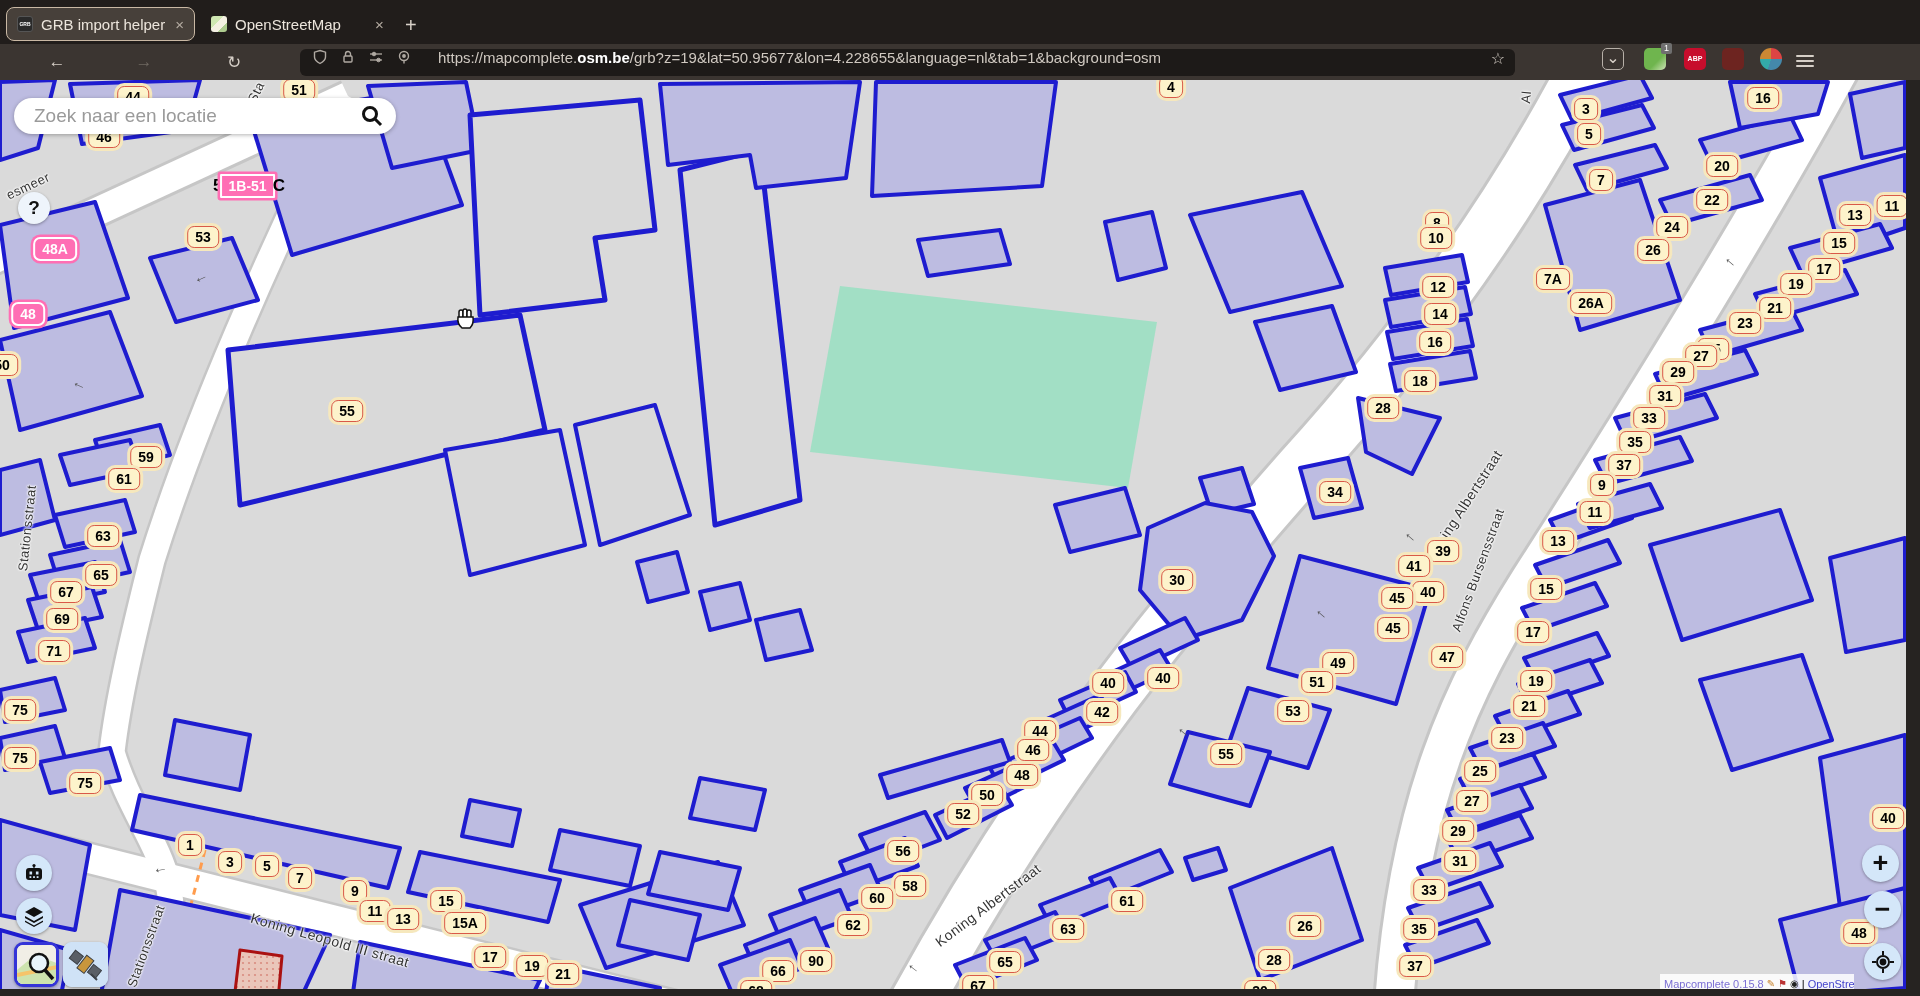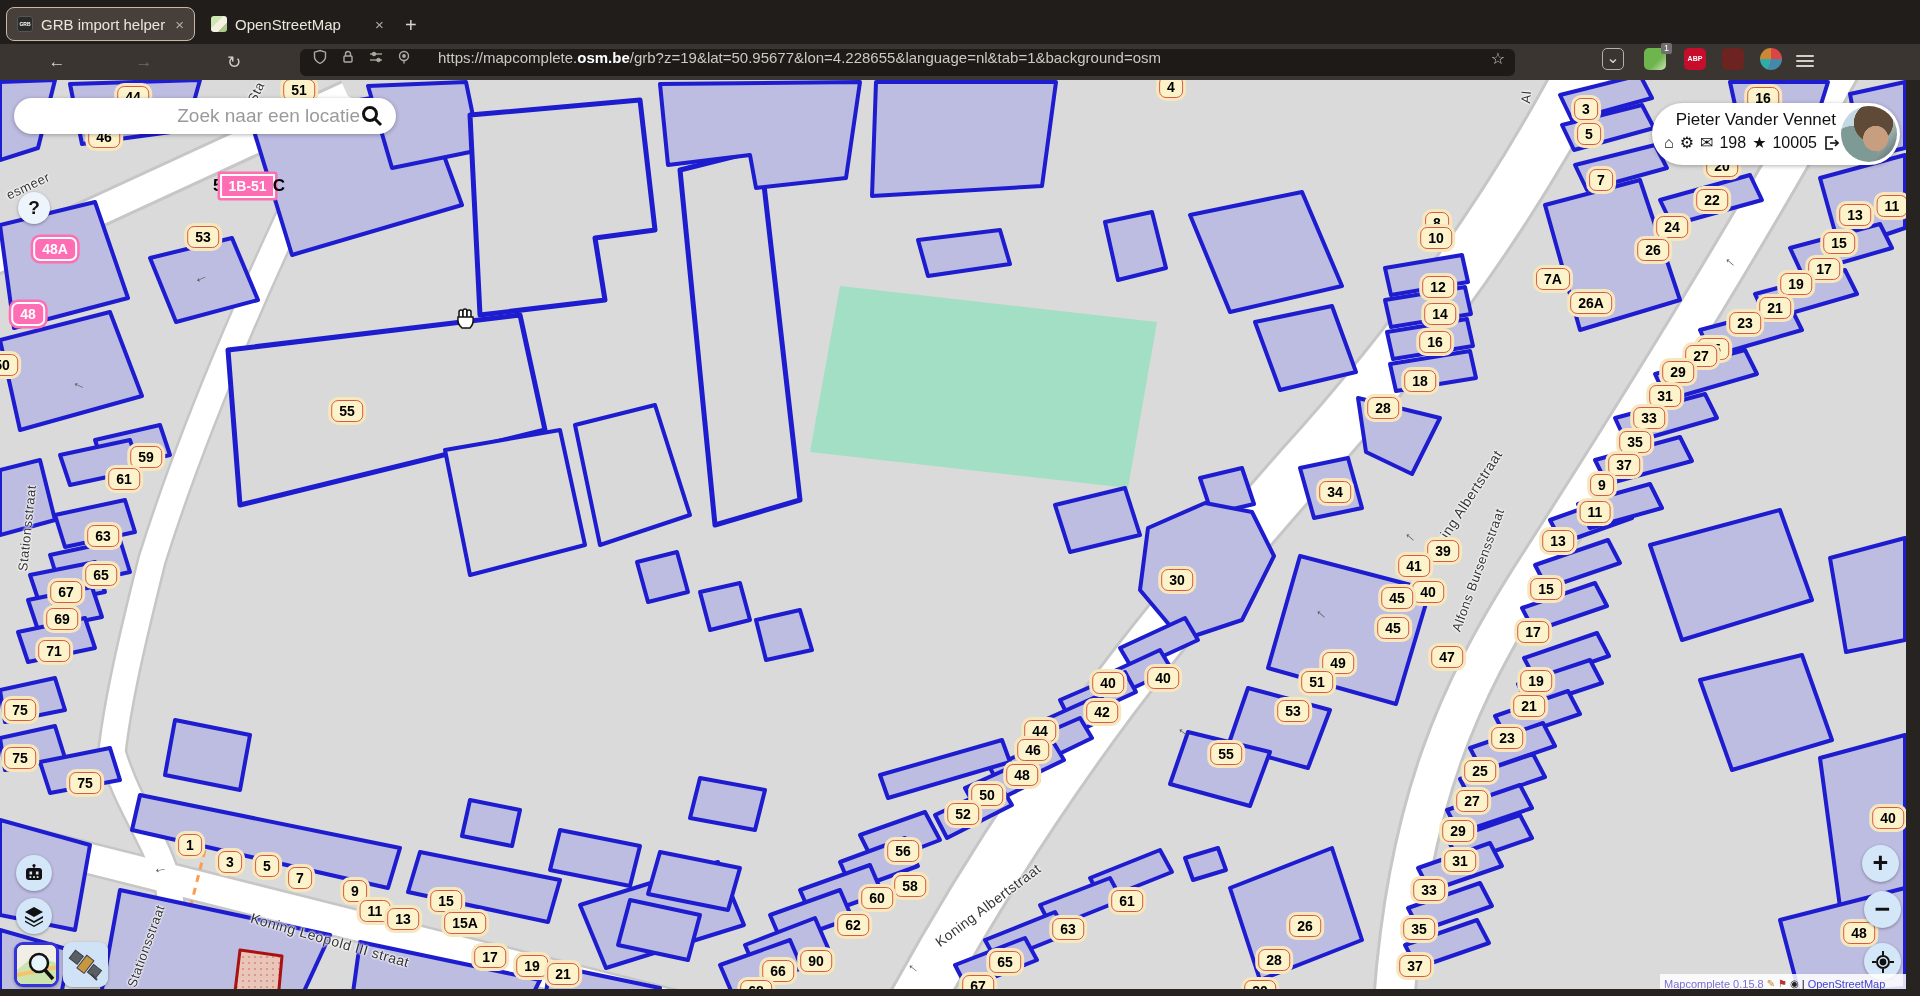--- a/index.html
+++ b/index.html
@@ -61,21 +61,21 @@
   .street.big { font-size:14px; }
   .arrow { position:absolute; color:#555; font-size:15px; font-weight:bold; }
 
   .round-btn { position:absolute; border-radius:50%; background:#d4e7f9;
     display:flex; align-items:center; justify-content:center;
     box-shadow:0 1px 3px rgba(0,0,0,.35); color:#111; }
   #search-bar { position:absolute; left:14px; top:18px; width:382px; height:36px;
     background:#fff; border-radius:18px; display:flex; align-items:center;
     box-shadow:0 1px 4px rgba(0,0,0,.3); }
   #search-input { border:none; outline:none; flex:1; margin-left:20px; font-size:19px;
-    color:#6d28d9; background:transparent; font-family:"Liberation Sans",sans-serif;text-align:right; }
+    color:#6d28d9; background:transparent; font-family:"Liberation Sans",sans-serif; }
   #search-input::placeholder { color:#9a9a9a; }
   #help-btn { left:18px; top:112px; width:32px; height:32px; font-size:19px;
     font-weight:bold; background:#eef4fb; }
   #robot-btn { left:16px; top:775px; width:36px; height:36px; }
   #layers-btn { left:16px; top:818px; width:36px; height:36px; }
   .bg-thumb { position:absolute; top:862px; width:45px; height:45px; border-radius:9px;
     background:#cfe2f6; box-shadow:0 1px 3px rgba(0,0,0,.35); overflow:hidden; }
   #bg-osm { left:14px; border:3px solid #3434d8; background:#f1eee6; }
   #bg-sat { left:63px; }
   #zoom-in  { left:1862px; top:765px; width:37px; height:37px; font-size:27px; font-weight:bold; }
@@ -89,21 +89,21 @@
   #user-row { position:absolute; left:12px; top:30px; display:flex; align-items:center;
     gap:6px; font-size:16px; }
   #avatar { position:absolute; right:3px; top:3px; width:56px; height:56px;
     border-radius:50%; overflow:hidden;
     background:
       radial-gradient(circle at 62% 58%, #c89e80 0 26%, rgba(0,0,0,0) 27%),
       radial-gradient(circle at 58% 30%, #5f4a38 0 38%, rgba(0,0,0,0) 39%),
       radial-gradient(circle at 22% 78%, #7e9a94 0 38%, rgba(0,0,0,0) 39%),
       linear-gradient(135deg,#c3d8e2 0 45%,#96aaa6 70%,#4f5a64 100%); }
 
-  #attribution { position:absolute; left:1660px; top:894px; width:246px; height:19px;
+  #attribution { position:absolute; left:1660px; top:894px; width:194px; height:19px;
     background:rgba(255,255,255,.85); font-size:11px; display:flex; align-items:center;
     gap:3px; padding:0 4px; white-space:nowrap; overflow:hidden; }
   #attribution .app { color:#7b6fd4; }
   #attribution .osm { color:#4444cc; }
   .att-ico { font-size:10px; }
 
   #strip-right { position:absolute; left:1906px; top:0; width:14px; height:916px;
     background:#262321; }
   #strip-bottom { position:absolute; left:0; top:909px; width:1920px; height:7px;
     background:#262321; }
@@ -521,37 +521,20 @@
       <svg width="24" height="24" viewBox="0 0 24 24" fill="none" stroke="#111" stroke-width="2">
           <circle cx="12" cy="12" r="6"></circle>
           <circle cx="12" cy="12" r="2.4" fill="#111"></circle>
           <line x1="12" y1="1" x2="12" y2="5"></line>
           <line x1="12" y1="19" x2="12" y2="23"></line>
           <line x1="1" y1="12" x2="5" y2="12"></line>
           <line x1="19" y1="12" x2="23" y2="12"></line>
         </svg>
     </div>
 
-    <div id="user-panel">
-      <div id="user-name">Pieter Vander Vennet</div>
-      <div id="user-row">
-        <span style="font-weight:bold;">⌂</span>
-        <span>⚙</span>
-        <span>✉</span>
-        <span>198</span>
-        <span>★</span>
-        <span>10005</span>
-        <svg width="16" height="16" viewBox="0 0 16 16" fill="none" stroke="#111" stroke-width="1.6">
-            <path d="M10 2 H3 V14 H10"></path>
-            <line x1="7" y1="8" x2="15" y2="8"></line>
-            <path d="M12 5 L15 8 L12 11"></path>
-          </svg>
-      </div>
-      <div id="avatar"></div>
-    </div>
 
     <div id="attribution">
       <span class="app">Mapcomplete 0.15.8</span>
       <span class="att-ico" style="color:#c8832d;">✎</span>
       <span class="att-ico" style="color:#b33;">⚑</span>
       <span class="att-ico" style="color:#222;">◉</span>
       <span>|</span>
       <span class="osm">OpenStreetMap</span>
     </div>
 

